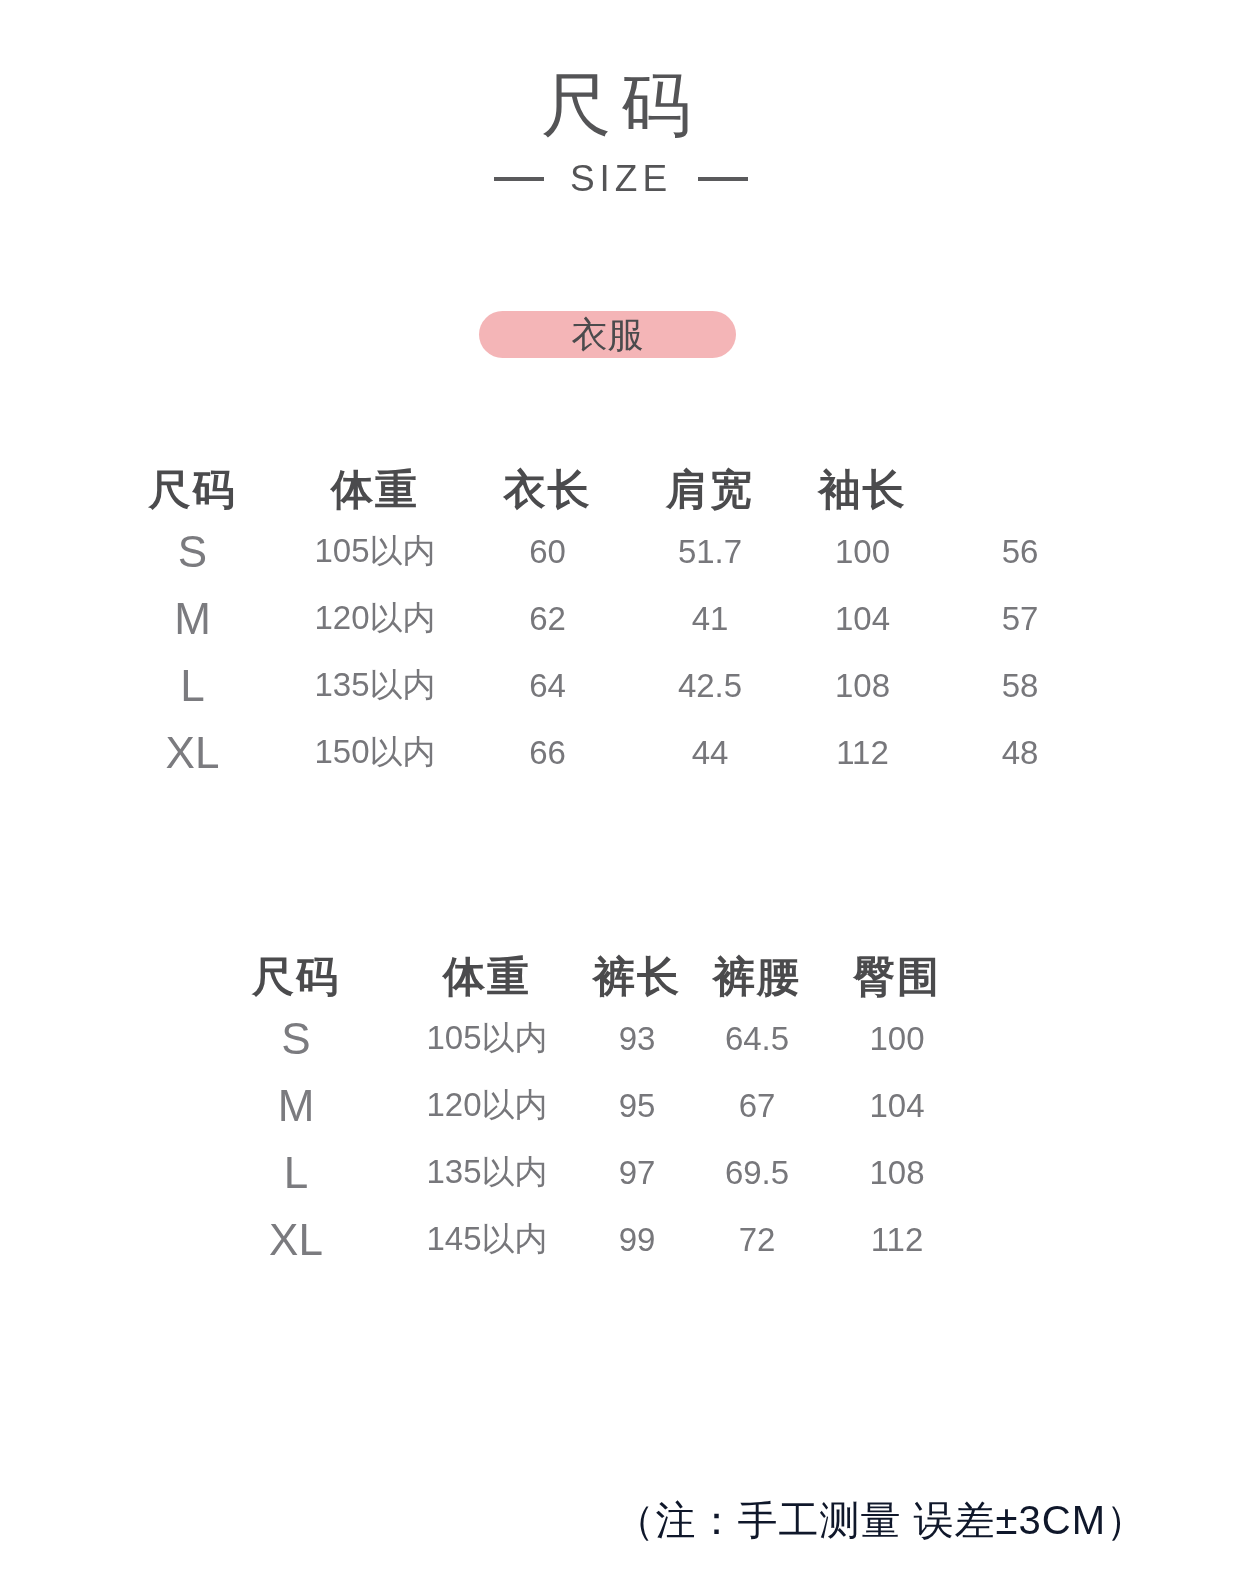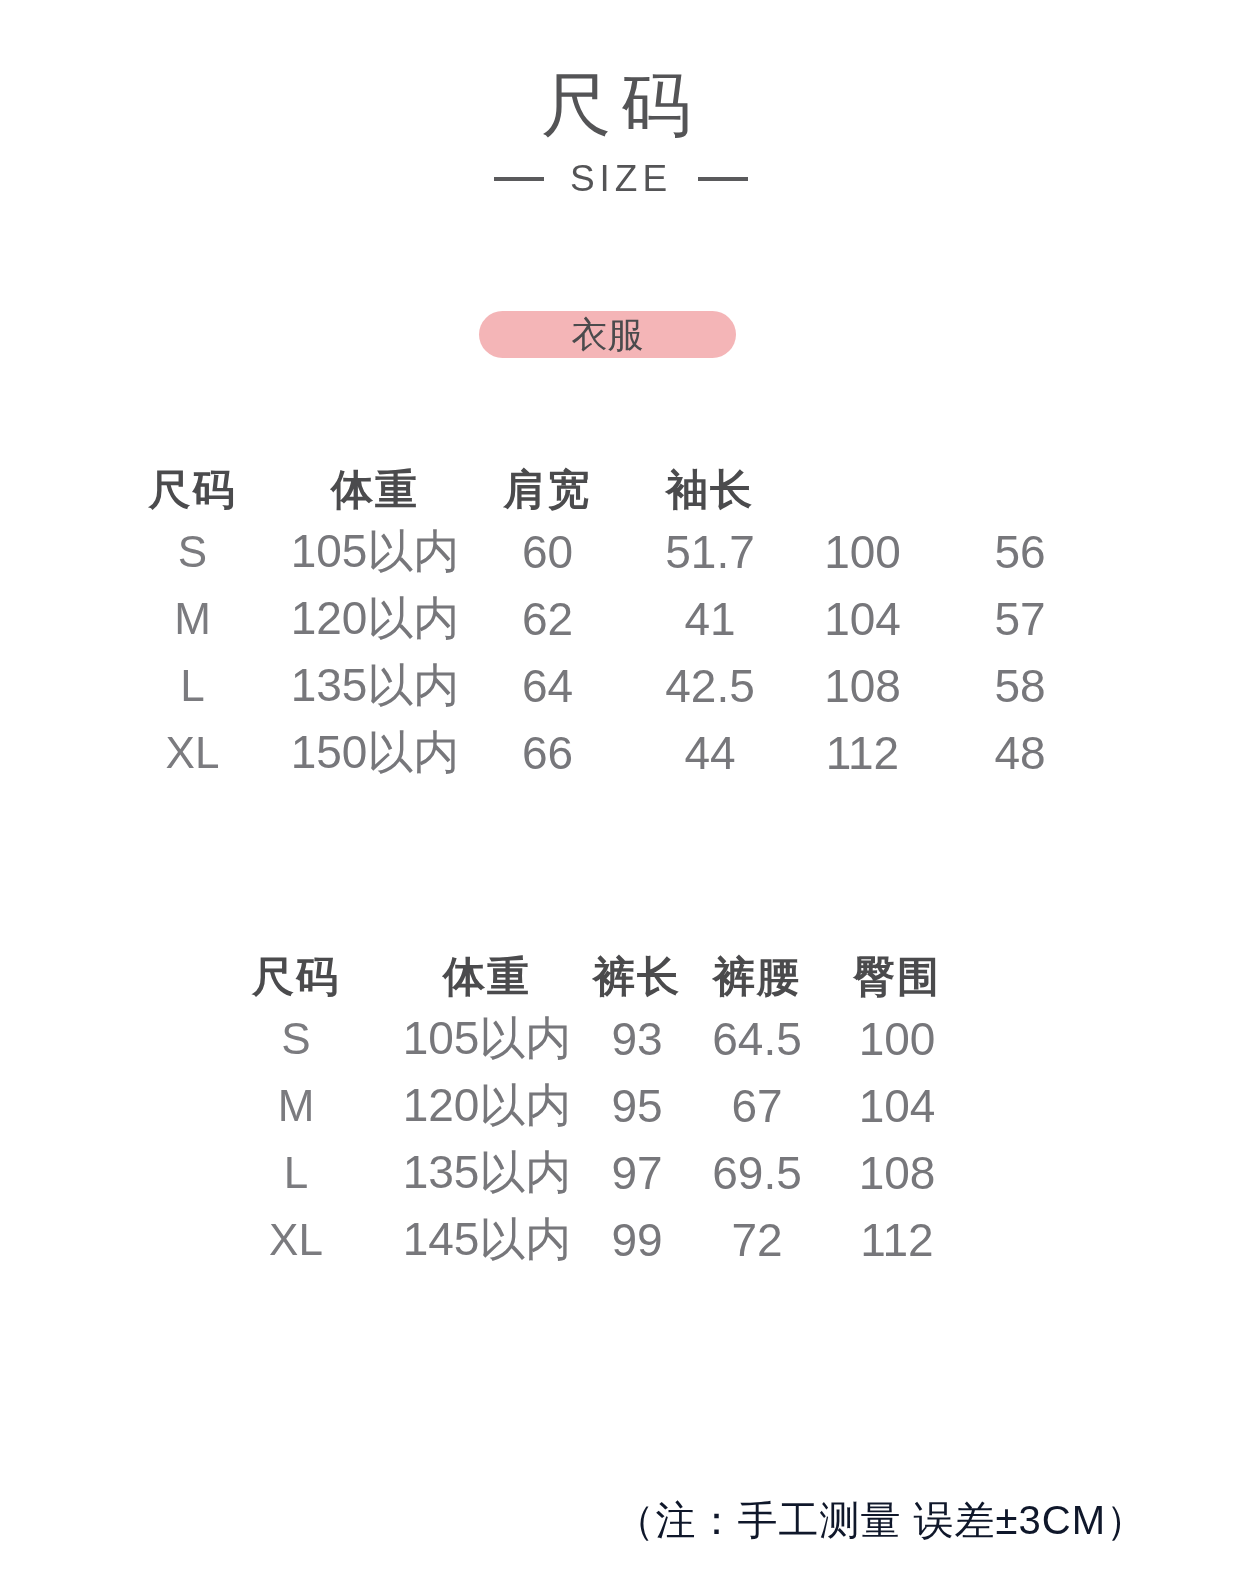--- a/index.html
+++ b/index.html
@@ -68,21 +68,21 @@
 
   .th {
     text-align: center;
     font-size: 42px;
     font-weight: 700;
     color: #4b4b4d;
     letter-spacing: 2px;
   }
   .td {
     text-align: center;
-    font-size: 46px;
+    font-size: 33px;
     font-weight: 400;
     color: #77777b;
   }
   .td.size { font-size: 44px; color: #7b7b7f; }
 
   
   .note {
     position: absolute;
     top: 1493px; right: 95px;
     font-size: 40px;
@@ -102,20 +102,21 @@
     <span class="sub-text">SIZE</span>
     <span class="dash"></span>
   </div>
 
   <div class="badge">衣服</div>
 
   <div class="table tops-table">
     <div class="t1-row head-row">
       <div class="th">尺码</div>
       <div class="th">体重</div>
+      <div class="th">衣长</div>
       <div class="th">肩宽</div>
       <div class="th">袖长</div>
     </div>
     <div class="t1-row data-row">
       <div class="td size">S</div>
       <div class="td">105以内</div>
       <div class="td">60</div>
       <div class="td">51.7</div>
       <div class="td">100</div>
       <div class="td">56</div>

